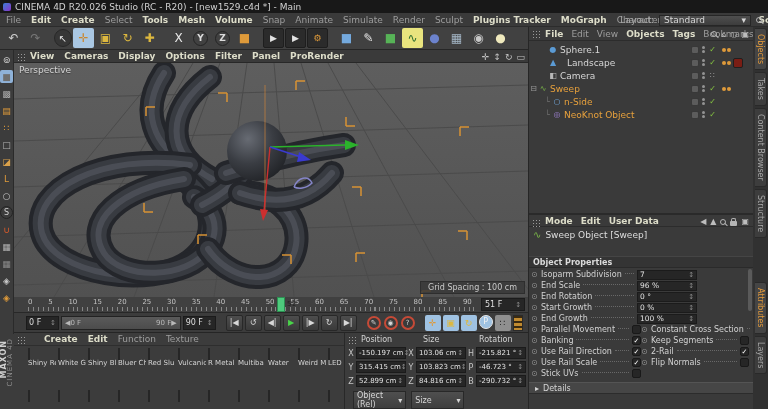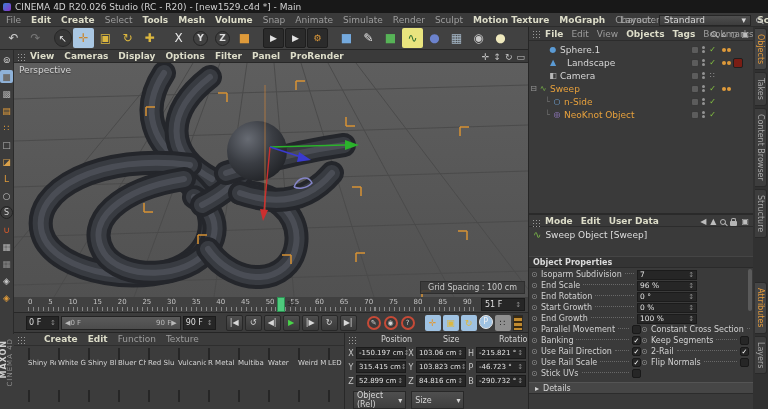--- a/index.html
+++ b/index.html
@@ -87,21 +87,21 @@
   .matthumb{width:28px;height:28px;position:relative;border:1px solid #262626;
             background:repeating-conic-gradient(#757575 0% 25%,#8f8f8f 0% 50%) 0 0/10px 10px;}
   .msph{position:absolute;inset:1px;border-radius:50%;
         background:radial-gradient(circle at 35% 30%,var(--hi),var(--base) 55%,#16171b 95%);}
   .matlabel{display:block;width:28px;font-size:7px;color:#d4d4d4;white-space:nowrap;overflow:hidden;line-height:9px;}
 
   
   .coordpanel{position:absolute;left:345px;top:333px;width:183px;height:76px;background:#3c3c3c;}
   .cheaders{position:relative;display:flex;height:13px;align-items:center;padding-left:16px;color:#d2d2d2;font-size:8px;}
   .cheaders span{flex:none;}
-  .ch1{width:62px;margin-left:20px;}.ch2{width:56px;}.ch3{width:50px;}
+  .ch1{width:62px;}.ch2{width:56px;}.ch3{width:50px;}
   .crow{display:flex;align-items:center;height:14px;gap:1px;padding-left:2px;}
   .caxis{width:8px;text-align:center;color:#c4c4c4;font-size:8px;}
   .cbox{width:50px;height:12px;background:#262626;border:1px solid #1b1b1b;display:flex;align-items:center;
         justify-content:space-between;padding:0 2px;font-size:7px;color:#e2e2e2;white-space:nowrap;}
   .stepper{color:#8b8b8b;font-size:7px;}
   .cfooter{display:flex;gap:5px;padding-left:8px;margin-top:3px;}
   .cdrop{width:64px;height:13px;background:linear-gradient(#4f4f4f,#3e3e3e);border:1px solid #282828;display:flex;
          align-items:center;justify-content:space-between;padding:8px 3px;font-size:8px;color:#d6d6d6;}
   .capply{width:72px;height:13px;background:linear-gradient(#525252,#404040);border:1px solid #282828;border-radius:7px;
           display:flex;align-items:center;justify-content:center;font-size:8px;color:#d6d6d6;margin-top:46px;}
@@ -205,21 +205,21 @@
       <span class="menu-item">Snap</span>
 
       <span class="menu-item">Animate</span>
 
       <span class="menu-item">Simulate</span>
 
       <span class="menu-item">Render</span>
 
       <span class="menu-item">Sculpt</span>
 
-      <span class="menu-item bright">Motion Texture</span>
+      <span class="menu-item bright">Plugins Tracker</span>
 
       <span class="menu-item bright">MoGraph</span>
 
       <span class="menu-item">Character</span>
 
       <span class="menu-item">Pipeline</span>
 
       <span class="menu-item">Plugins</span>
 
       <span class="menu-item bright">Script</span>

